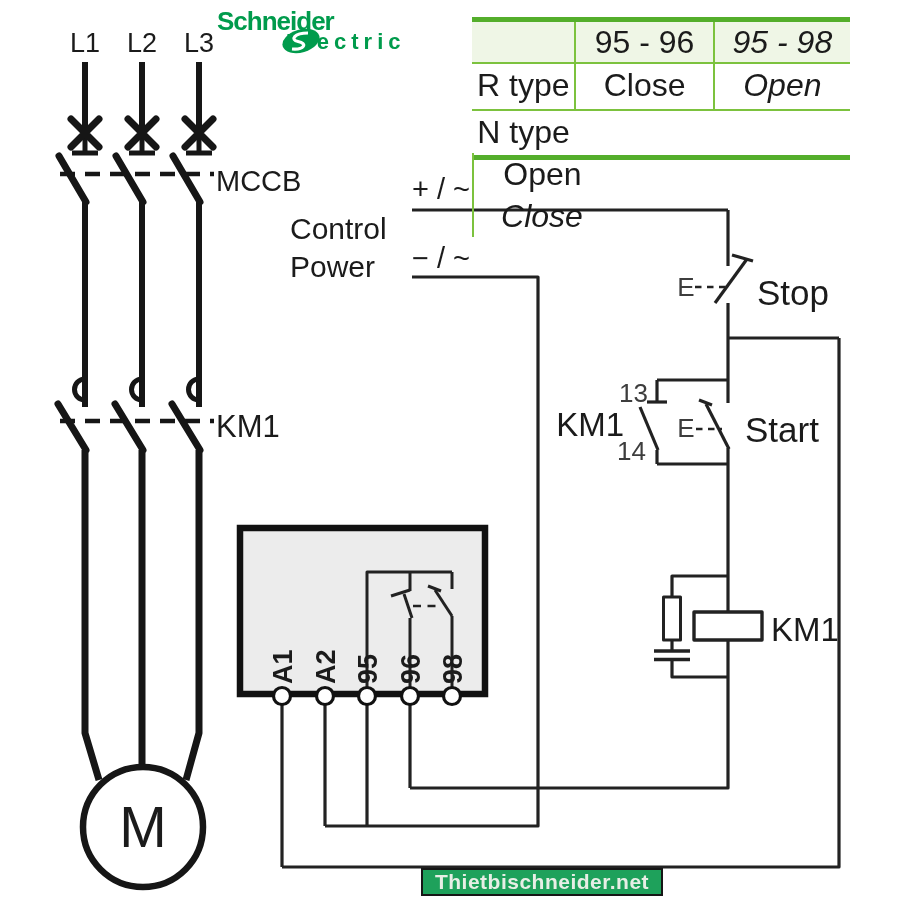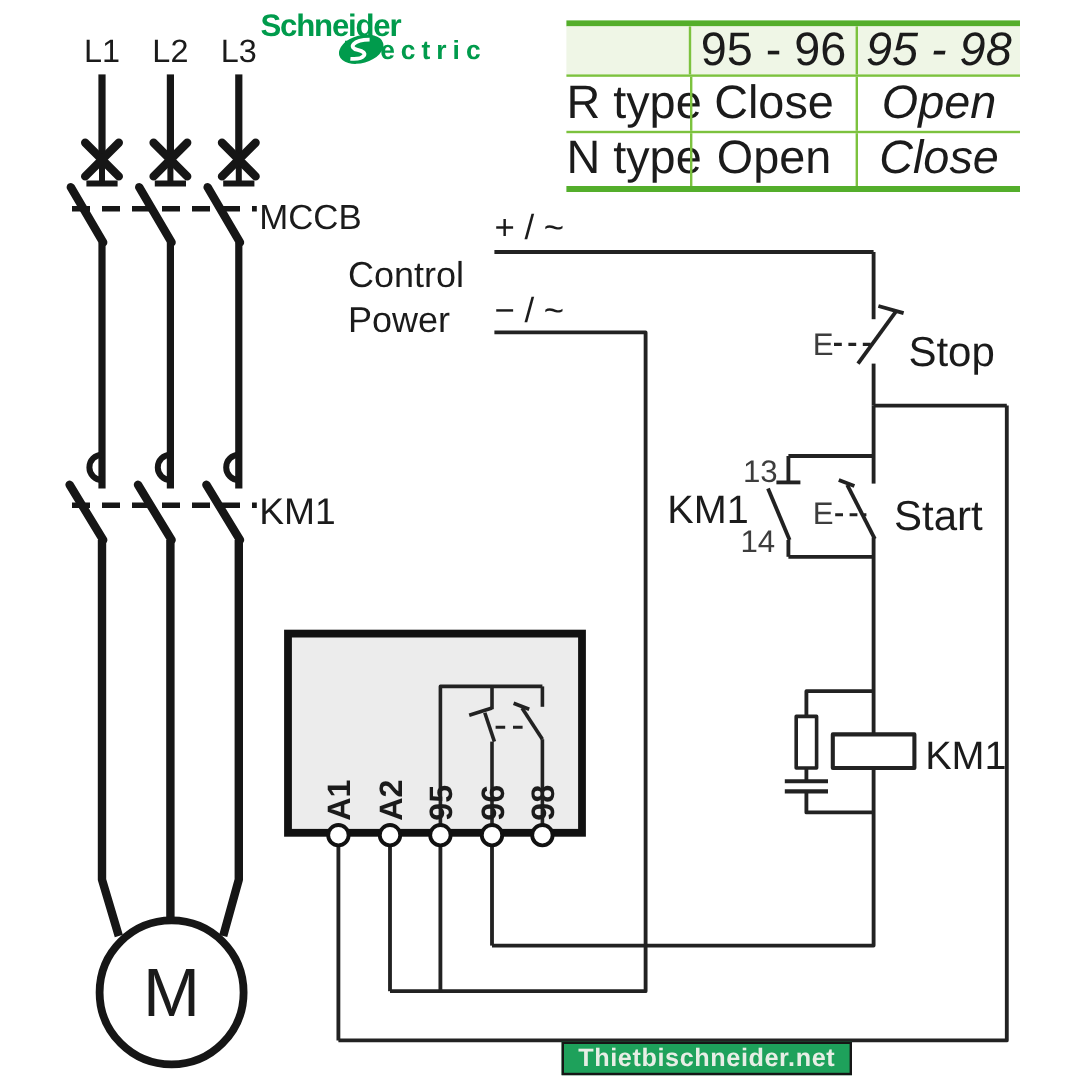--- a/index.html
+++ b/index.html
@@ -20,37 +20,37 @@
   .logo-sub{position:absolute;left:64px;top:26px;height:30px;display:flex;align-items:center;}
   .logo-swirl{display:inline-block;margin-right:5px;}
   .logo-electric{
     font-size:22px;font-weight:600;letter-spacing:5px;color:#009B4C;line-height:26px;
   }
 
   
   .tbl{
     position:absolute;left:472px;top:17px;width:378px;
     border-top:5px solid #54AE2B;border-bottom:5px solid #54AE2B;
-    font-size:39px;
+    font-size:32px;
   }
   .tbl .tr{display:flex;}
   .tbl .tr.th{background:#EFF6E6;height:40px;line-height:40px;}
   .tbl .tr.r1{height:45px;line-height:43px;border-top:2px solid #7CC23E;}
-  .tbl .tr.r2{height:44px;line-height:42px;border-top:2px solid #7CC23E;}
+  .tbl .tr.r2{height:44px;line-height:42px;border-top:2px solid #7CC23E;flex-direction:column;}
   .tbl .td{text-align:center;white-space:nowrap;}
   .tbl .c0{width:103px;}
   .tbl .c1{width:137px;border-left:2px solid #7CC23E;}
   .tbl .c2{width:136px;border-left:2px solid #7CC23E;font-style:italic;}
 
   
   .footer{
     position:absolute;left:421px;top:868px;width:242px;height:28px;
     background:#1EA15B;border:2px solid #161616;box-sizing:border-box;
     text-align:center;font-size:21px;font-weight:bold;color:#E7EEE5;
-    line-height:24px;letter-spacing:0.5px;margin-left:47px;
+    line-height:24px;letter-spacing:0.5px;
   }
 </style>
 </head>
 <body>
 
 <div class="stage">
 
   <svg width="900" height="900" viewBox="0 0 900 900">
 
     <g stroke="#161616" fill="none" stroke-width="6.5" stroke-linejoin="round">

